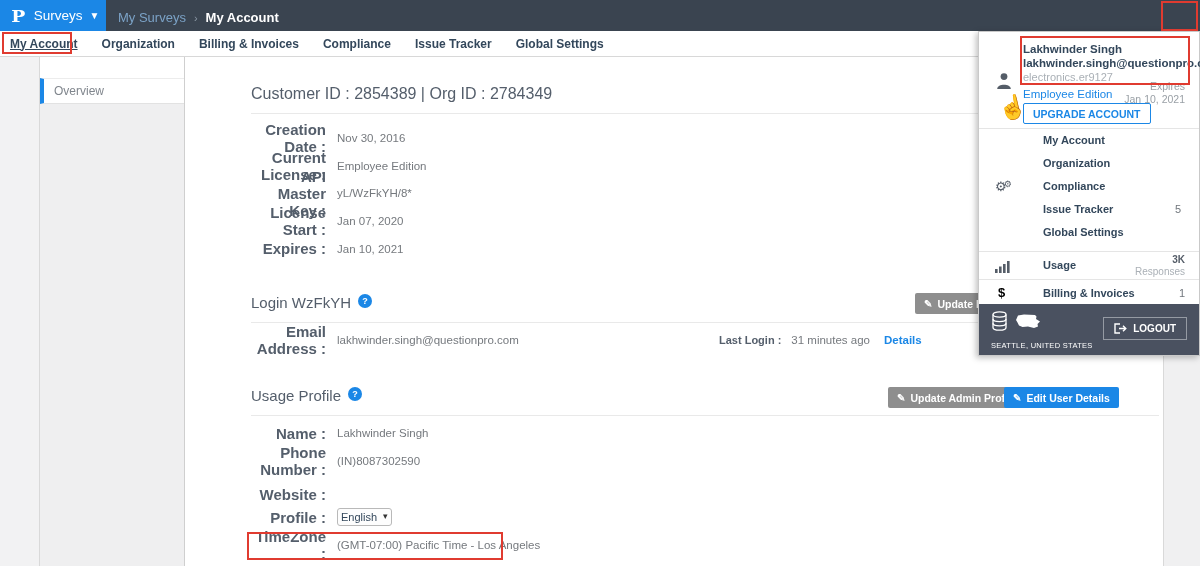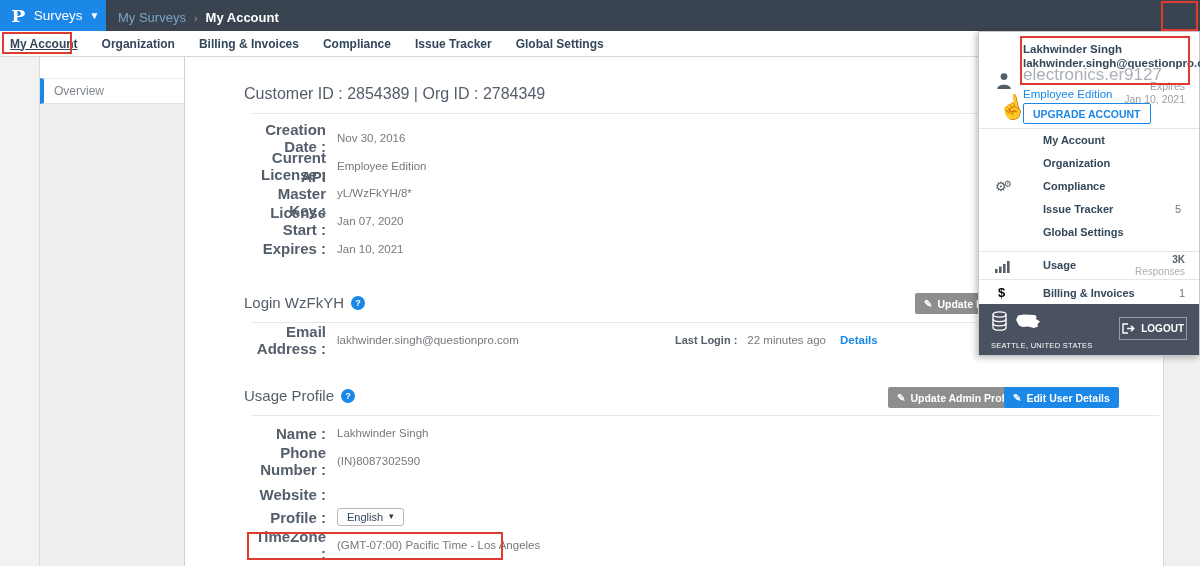--- a/index.html
+++ b/index.html
@@ -27,61 +27,61 @@
 
   
   .left-rail { position:absolute; left:0; top:57px; bottom:0; width:40px; background:#f2f2f3; border-right:1px solid #d9d9d9; z-index:1; }
   .sidebar { position:absolute; left:40px; top:57px; bottom:0; width:145px; background:#fff; border-right:1px solid #cfcfcf; z-index:1; }
   .overview-item { position:absolute; left:0; top:21px; right:0; height:26px; background:#fff; border-left:4px solid #1b87e6; border-top:1px solid #ececec; border-bottom:1px solid #e2e2e2; color:#80868d; font-size:12px; line-height:25px; padding-left:10px; cursor:pointer; }
   .sidebar-lower { position:absolute; left:0; top:47px; bottom:0; right:0; background:#efeff0; }
   .right-rail { position:absolute; right:0; top:57px; bottom:0; width:37px; background:#f0f0f1; border-left:1px solid #d9d9d9; z-index:1; }
   .content { position:absolute; left:186px; top:57px; bottom:0; width:977px; background:#fff; z-index:2; }
 
   
-  .sec-head { position:absolute; left:58px; color:#545e6b; font-size:16px; font-weight:400; display:flex; align-items:center; gap:7px; }
+  .sec-head { position:absolute; left:65px; color:#545e6b; font-size:16px; font-weight:400; display:flex; gap:7px; }
   .qicon { width:14px; height:14px; border-radius:50%; background:#1b87e6; color:#fff; font-size:9px; font-weight:bold; display:inline-flex; align-items:center; justify-content:center; cursor:pointer; }
   .hr { position:absolute; left:65px; right:4px; height:1px; background:#e9e9e9; }
   .rowset { position:absolute; left:65px; right:10px; }
   .row { display:flex; align-items:center; height:27.7px; }
   .row .lbl { width:75px; min-width:75px; text-align:right; color:#545e6b; font-size:15px; font-weight:bold; margin-right:11px; }
   .row .val { color:#75797e; font-size:11.5px; }
   .btn { display:inline-flex; align-items:center; gap:5px; height:21px; padding:0 9px; border-radius:2px; color:#fff; font-size:10.5px; font-weight:bold; cursor:pointer; white-space:nowrap; }
   .btn .eicon { font-size:10px; transform:scaleX(-1) rotate(90deg); }
   .btn.gray { background:#8e8e8e; }
   .btn.blue { background:#1b87e6; }
-  .sel { display:inline-flex; align-items:flex-start; gap:6px; border:1px solid #b9b9b9; border-radius:3px; background:#fdfdfd; padding:2px 9px; font-size:11px; color:#33475b; cursor:pointer; }
+  .sel { display:inline-flex; align-items:flex-start; gap:6px; border:1px solid #b9b9b9; border-radius:3px; background:#fdfdfd; padding:2px 3px; font-size:11px; color:#33475b; cursor:pointer; }
   .sel .caret { font-size:9px; color:#333; }
-  .lastlogin { position:absolute; left:424px; display:flex; }
+  .lastlogin { position:absolute; left:468px; display:flex; }
   .lastlogin .lbl2 { color:#545e6b; font-size:11px; font-weight:bold; margin-right:10px; }
   .lastlogin .val2 { color:#75797e; font-size:11.5px; }
   .lastlogin .link { color:#1b87e6; font-size:11.5px; font-weight:bold; margin-left:14px; cursor:pointer; }
 
   
   .dropdown { position:absolute; left:978px; top:31px; width:222px; height:325px; background:#fff; border:1px solid #c9c9c9; box-shadow:-2px 2px 6px rgba(0,0,0,.25); z-index:50; }
   .dd-user-icon { position:absolute; left:17px; top:40px; }
   .dd-name { position:absolute; left:44px; top:11px; color:#33475b; font-size:11.5px; font-weight:bold; }
   .dd-email { position:absolute; left:44px; top:25px; color:#33475b; font-size:11.5px; font-weight:bold; }
-  .dd-usern { position:absolute; left:44px; top:33px; color:#aab0b6; font-size:17px; }
+  .dd-usern { position:absolute; left:44px; top:39px; color:#aab0b6; font-size:11px; }
   .dd-edition { position:absolute; left:44px; top:56px; color:#1b87e6; font-size:11.5px; cursor:pointer; }
   .dd-upgrade { position:absolute; left:44px; top:71px; height:21px; padding:0 9px; border:1px solid #1b87e6; border-radius:2px; color:#1b87e6; font-size:10.5px; font-weight:bold; display:inline-flex; align-items:center; background:#fff; cursor:pointer; }
   .dd-expires { position:absolute; right:14px; top:48px; text-align:right; color:#9aa0a6; font-size:10.5px; line-height:13px; }
   .dd-div { position:absolute; left:0; right:0; height:1px; background:#e5e5e5; }
   .dd-menu { position:absolute; left:0; right:0; top:97px; }
   .dd-item { position:relative; height:22.9px; display:flex; align-items:center; cursor:pointer; }
   .dd-item .mlbl { position:absolute; left:64px; color:#33475b; font-size:11px; font-weight:bold; }
   .dd-item .micon { position:absolute; left:16px; color:#555d68; }
   .dd-item .badge { position:absolute; right:18px; color:#70767c; font-size:11px; }
   .dd-usage, .dd-billing { position:absolute; left:0; right:0; height:27px; cursor:pointer; }
   .dd-usage .mlbl, .dd-billing .mlbl { position:absolute; left:64px; top:7px; color:#33475b; font-size:11px; font-weight:bold; }
   .rstat { position:absolute; right:14px; top:2px; text-align:right; font-size:10px; line-height:12px; }
   .rstat .v { color:#555d68; font-weight:bold; }
   .rstat .u { color:#aab0b6; }
   .dd-footer { position:absolute; left:0; right:0; bottom:0; height:51px; background:#4a5160; }
   .dd-loc { position:absolute; left:12px; bottom:5px; color:#fff; font-size:7.5px; letter-spacing:.3px; }
-  .logout-btn { position:absolute; right:12px; top:13px; height:23px; padding:0 2px; border:1px solid #959aa3; color:#fff; font-size:10px; font-weight:bold; display:inline-flex; align-items:center; gap:6px; cursor:pointer; background:#4a5160; }
+  .logout-btn { position:absolute; right:12px; top:13px; height:23px; padding:0 10px; border:1px solid #959aa3; color:#fff; font-size:10px; font-weight:bold; display:inline-flex; align-items:center; gap:6px; cursor:pointer; background:#4a5160; }
 
   
   .redbox { position:absolute; border:2px solid #e03b30; z-index:100; pointer-events:none; }
   .cursor { position:absolute; left:999px; top:95px; z-index:110; font-size:23px; color:#666; text-shadow:0 0 2px #fff; transform:rotate(-12deg); }
 </style>
 </head>
 <body>
 
 <div class="screen">
 
@@ -158,21 +158,21 @@
       <span class="eicon">✎</span>
       <span>Update Em</span>
     </div>
     <div class="hr" style="top:265px;"></div>
     <div class="rowset" style="top:269px;">
       <div class="row">
         <span class="lbl">Email Address :</span>
         <span class="val">lakhwinder.singh@questionpro.com</span>
         <span class="lastlogin">
           <span class="lbl2">Last Login :</span>
-          <span class="val2">22 minutes ago</span>
+          <span class="val2">31 minutes ago</span>
           <span class="link">Details</span>
         </span>
       </div>
     </div>
 
     <div class="sec-head" style="top:330px; font-size:15px;">
       <span>Usage Profile</span>
       <span class="qicon">?</span>
     </div>
     <div class="btn gray" style="position:absolute; left:702px; top:330px;">

